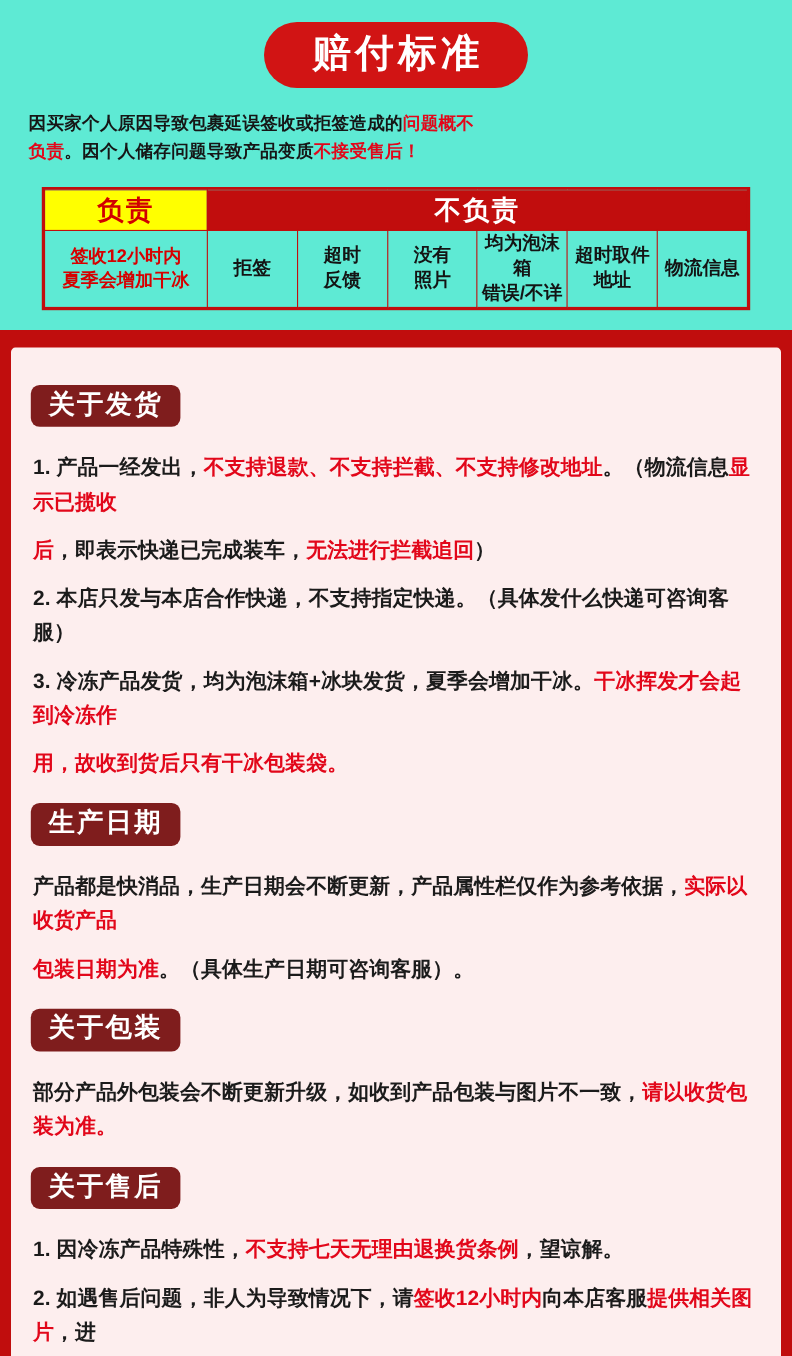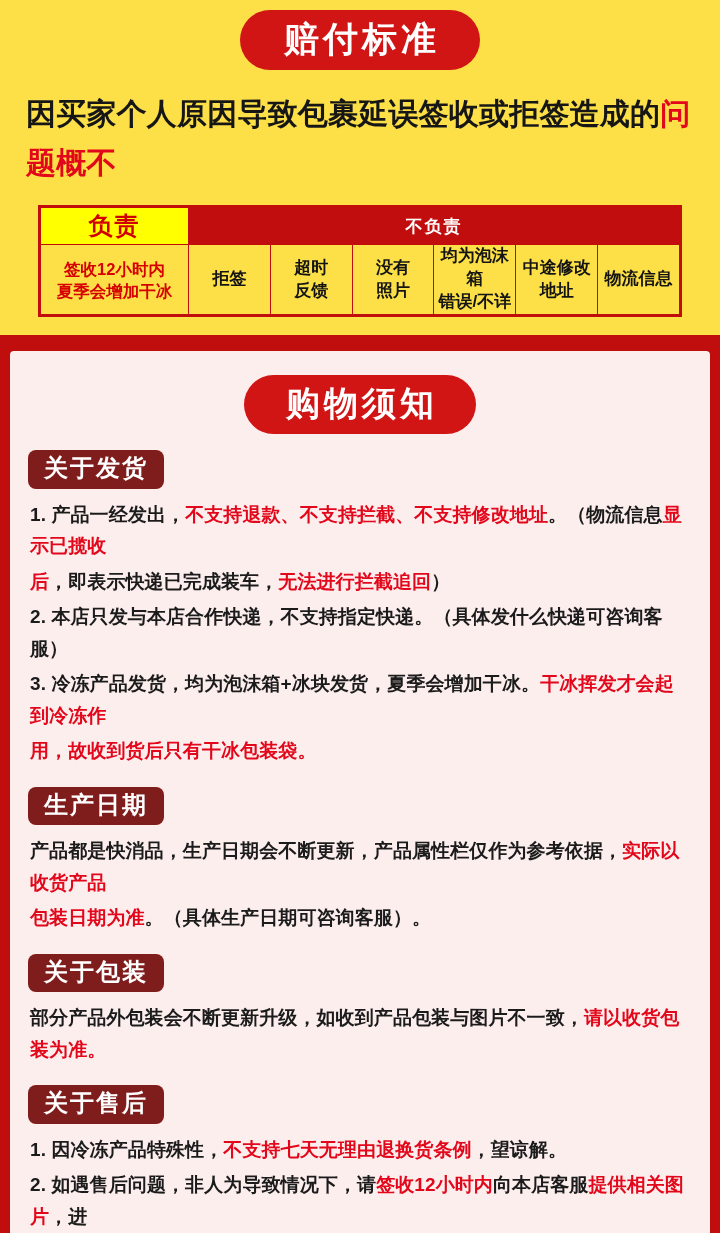--- a/index.html
+++ b/index.html
@@ -16,22 +16,22 @@
   .page {
     position: relative;
     width: 720px;
     min-height: 1233px;
     overflow: hidden;
     background: #ffffff;
   }
 
   
   .sec-top {
-    background: #fde047;
-    padding: 4px 0 18px 0;
+    background: #5eead4;
+    padding: 14px 0 18px 0;
   }
   .pill-wrap {
     display: flex;
     justify-content: center;
     margin: 6px 0 0 0;
   }
   .pill {
     background: #d11414;
     color: #ffffff;
     font-size: 35px;
@@ -41,21 +41,21 @@
     border-radius: 34px;
     line-height: 1.12;
   }
   .pill.small {
     font-size: 34px;
     padding: 9px 38px 12px 42px;
   }
 
   .lede {
     margin: 20px 26px 0 26px;
-    font-size: 30px;
+    font-size: 16px;
     font-weight: bold;
     line-height: 1.62;
     color: #161616;
     letter-spacing: 0.2px;
   }
   .lede .r { color: #e2071a; }
 
   
   .tbl-wrap {
     margin: 18px 38px 0 38px;
@@ -77,21 +77,21 @@
     color: #d10000;
     font-weight: bold;
     font-size: 24px;
     height: 36px;
     letter-spacing: 2px;
   }
   .hd-red {
     background: #c10d0d;
     color: #ffffff;
     font-weight: bold;
-    font-size: 17px;
+    font-size: 24px;
     height: 36px;
     letter-spacing: 2px;
   }
   .cell {
     height: 68px;
     font-size: 17px;
     font-weight: bold;
     color: #141414;
     line-height: 1.35;
     padding: 2px 2px;
@@ -114,41 +114,42 @@
     color: #ffffff;
     font-size: 24px;
     font-weight: bold;
     letter-spacing: 2px;
     border-radius: 8px;
     padding: 5px 16px 7px 16px;
     margin: 16px 0 10px 18px;
     line-height: 1.1;
   }
   .para {
-    margin: 0 20px 4px 20px;
+    margin: 12px 20px 4px 20px;
     font-size: 19px;
     line-height: 1.66;
     color: #1b1b1b;
     font-weight: bold;
     letter-spacing: 0.1px;
   }
   .para .r { color: #e2071a; }
 </style>
 </head>
 <body>
 
 <div class="page">
 
   <div class="sec-top">
     <div class="pill-wrap">
       <div class="pill">赔付标准</div>
     </div>
 
     <div class="lede" id="lede">
         <div><span>因买家个人原因导致包裹延误签收或拒签造成的</span><span class="r">问题概不</span></div>
+        <div><span class="r">负责</span><span>。因个人储存问题导致产品变质</span><span class="r">不接受售后！</span></div>
       </div>
 
     <div class="tbl-wrap">
       <table class="resp">
         <tbody>
             <tr>
           <th class="hd-yellow" style="width:23%">负责</th>
           <th class="hd-red" colspan="6">不负责</th>
         </tr>
         <tr id="cells-row">
@@ -165,37 +166,34 @@
               </td>
               <td class="cell">
                 <div>没有</div>
                 <div>照片</div>
               </td>
               <td class="cell">
                 <div>均为泡沫箱</div>
                 <div>错误/不详</div>
               </td>
               <td class="cell">
-                <div>中途修改</div>
+                <div>超时取件</div>
                 <div>地址</div>
               </td>
               <td class="cell">
                 <div>物流信息</div>
               </td>
             </tr>
       </tbody>
         </table>
     </div>
   </div>
 
   <div class="sec-red">
     <div class="card">
-      <div class="pill-wrap">
-        <div class="pill small">购物须知</div>
-      </div>
 
       <div id="blocks"><div class="tag">关于发货</div><div class="para"><span>1. 产品一经发出，</span><span class="r">不支持退款、不支持拦截、不支持修改地址</span><span>。（物流信息</span><span class="r">显示已揽收</span></div><div class="para"><span class="r">后</span><span>，即表示快递已完成装车，</span><span class="r">无法进行拦截追回</span><span>）</span></div><div class="para"><span>2. 本店只发与本店合作快递，不支持指定快递。（具体发什么快递可咨询客服）</span></div><div class="para"><span>3. 冷冻产品发货，均为泡沫箱+冰块发货，夏季会增加干冰。</span><span class="r">干冰挥发才会起到冷冻作</span></div><div class="para"><span class="r">用，故收到货后只有干冰包装袋。</span></div><div class="tag">生产日期</div><div class="para"><span>产品都是快消品，生产日期会不断更新，产品属性栏仅作为参考依据，</span><span class="r">实际以收货产品</span></div><div class="para"><span class="r">包装日期为准</span><span>。（具体生产日期可咨询客服）。</span></div><div class="tag">关于包装</div><div class="para"><span>部分产品外包装会不断更新升级，如收到产品包装与图片不一致，</span><span class="r">请以收货包装为准。</span></div><div class="tag">关于售后</div><div class="para"><span>1. 因冷冻产品特殊性，</span><span class="r">不支持七天无理由退换货条例</span><span>，望谅解。</span></div><div class="para"><span>2. 如遇售后问题，非人为导致情况下，请</span><span class="r">签收12小时内</span><span>向本店客服</span><span class="r">提供相关图片</span><span>，进</span></div><div class="para"><span>行赔付事宜。（赔付详见赔付标准页）</span></div></div>
 
     </div>
 
   </div>
 
 </div>
 
 </body></html>

